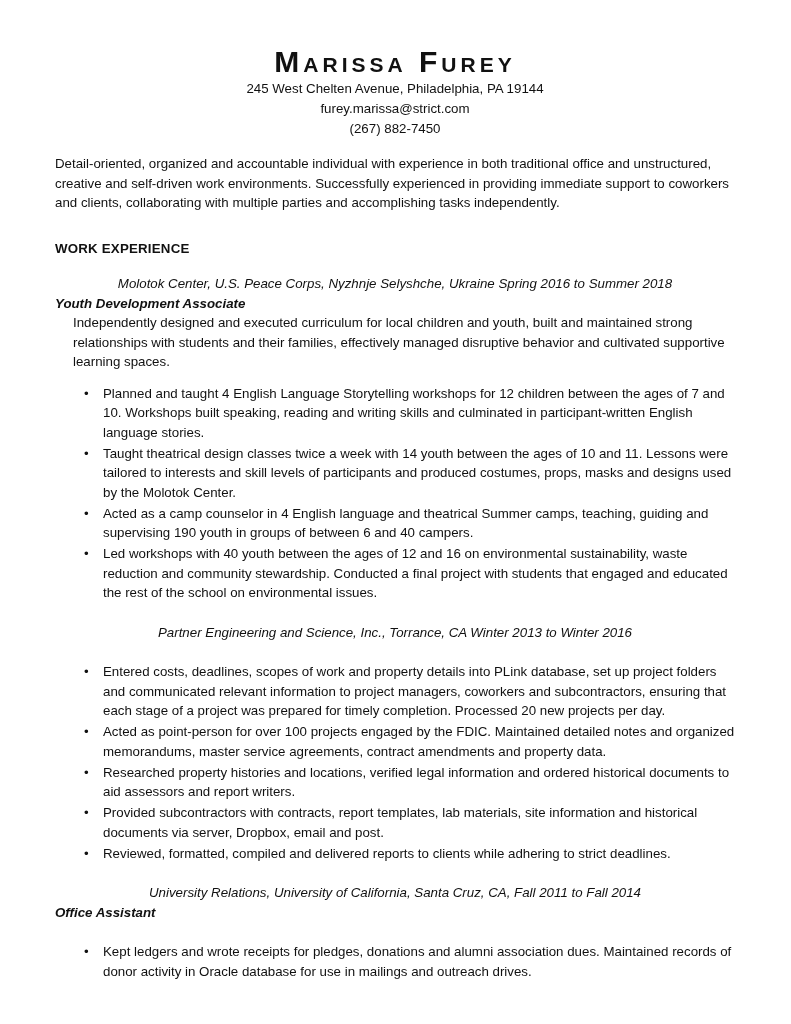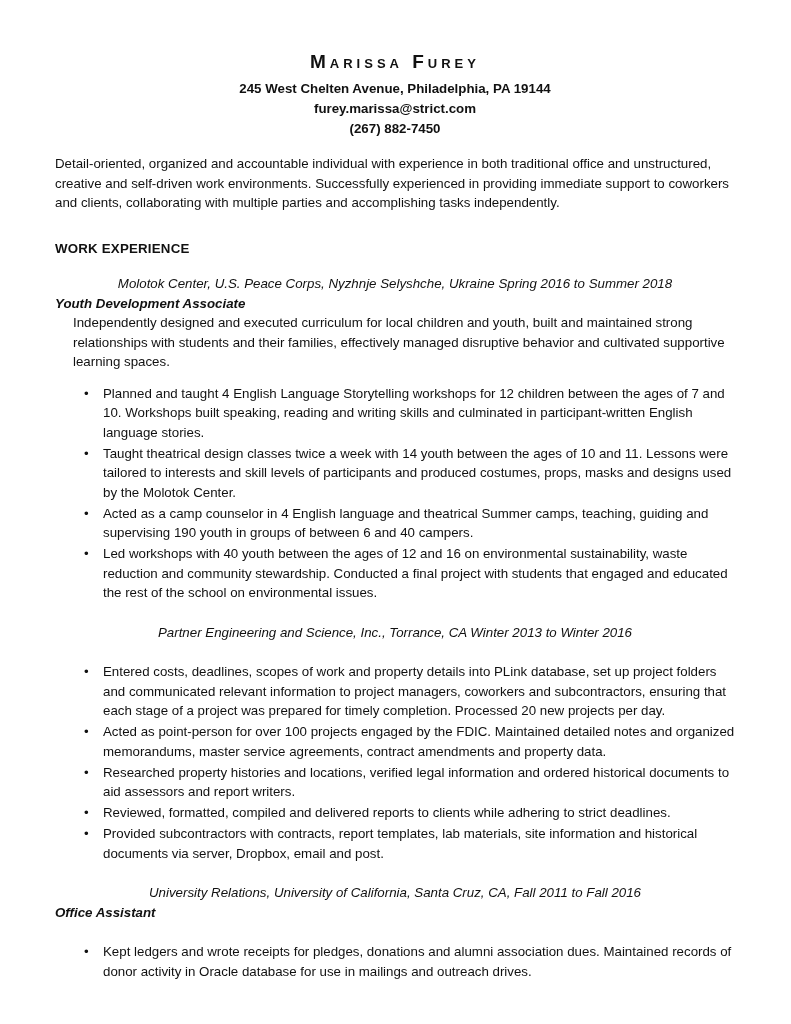--- a/index.html
+++ b/index.html
@@ -22,27 +22,27 @@
     overflow: hidden;
   }
 
   
   .header {
     text-align: center;
   }
   .name {
     font-variant: small-caps;
     font-weight: 700;
-    font-size: 19px;
+    font-size: 30px;
     letter-spacing: 4px;
     line-height: 28px;
     margin-bottom: 3px;
   }
   .contact-line {
-    font-weight: 700;
+    font-weight: 400;
     line-height: 20px;
   }
 
   
   .summary {
     margin-top: 15px;
   }
 
   
   .section-heading {
@@ -119,26 +119,26 @@
           <li>Acted as a camp counselor in 4 English language and theatrical Summer camps, teaching, guiding and supervising 190 youth in groups of between 6 and 40 campers.</li>
           <li>Led workshops with 40 youth between the ages of 12 and 16 on environmental sustainability, waste reduction and community stewardship. Conducted a final project with students that engaged and educated the rest of the school on environmental issues.</li>
         </ul>
       </div>
       <div class="job">
         <div class="company-line">Partner Engineering and Science, Inc., Torrance, CA Winter 2013 to Winter 2016</div>
         <ul class="bullets">
           <li>Entered costs, deadlines, scopes of work and property details into PLink database, set up project folders and communicated relevant information to project managers, coworkers and subcontractors, ensuring that each stage of a project was prepared for timely completion. Processed 20 new projects per day.</li>
           <li>Acted as point-person for over 100 projects engaged by the FDIC. Maintained detailed notes and organized memorandums, master service agreements, contract amendments and property data.</li>
           <li>Researched property histories and locations, verified legal information and ordered historical documents to aid assessors and report writers.</li>
+          <li>Provided subcontractors with contracts, report templates, lab materials, site information and historical documents via server, Dropbox, email and post.</li>
           <li>Reviewed, formatted, compiled and delivered reports to clients while adhering to strict deadlines.</li>
-          <li>Provided subcontractors with contracts, report templates, lab materials, site information and historical documents via server, Dropbox, email and post.</li>
         </ul>
       </div>
       <div class="job">
-        <div class="company-line">University Relations, University of California, Santa Cruz, CA, Fall 2011 to Fall 2016</div>
+        <div class="company-line">University Relations, University of California, Santa Cruz, CA, Fall 2011 to Fall 2014</div>
         <div class="job-title">Office Assistant</div>
         <ul class="bullets">
           <li>Kept ledgers and wrote receipts for pledges, donations and alumni association dues. Maintained records of donor activity in Oracle database for use in mailings and outreach drives.</li>
         </ul>
       </div>
     </div>
 
 </div>
 
 </body></html>

